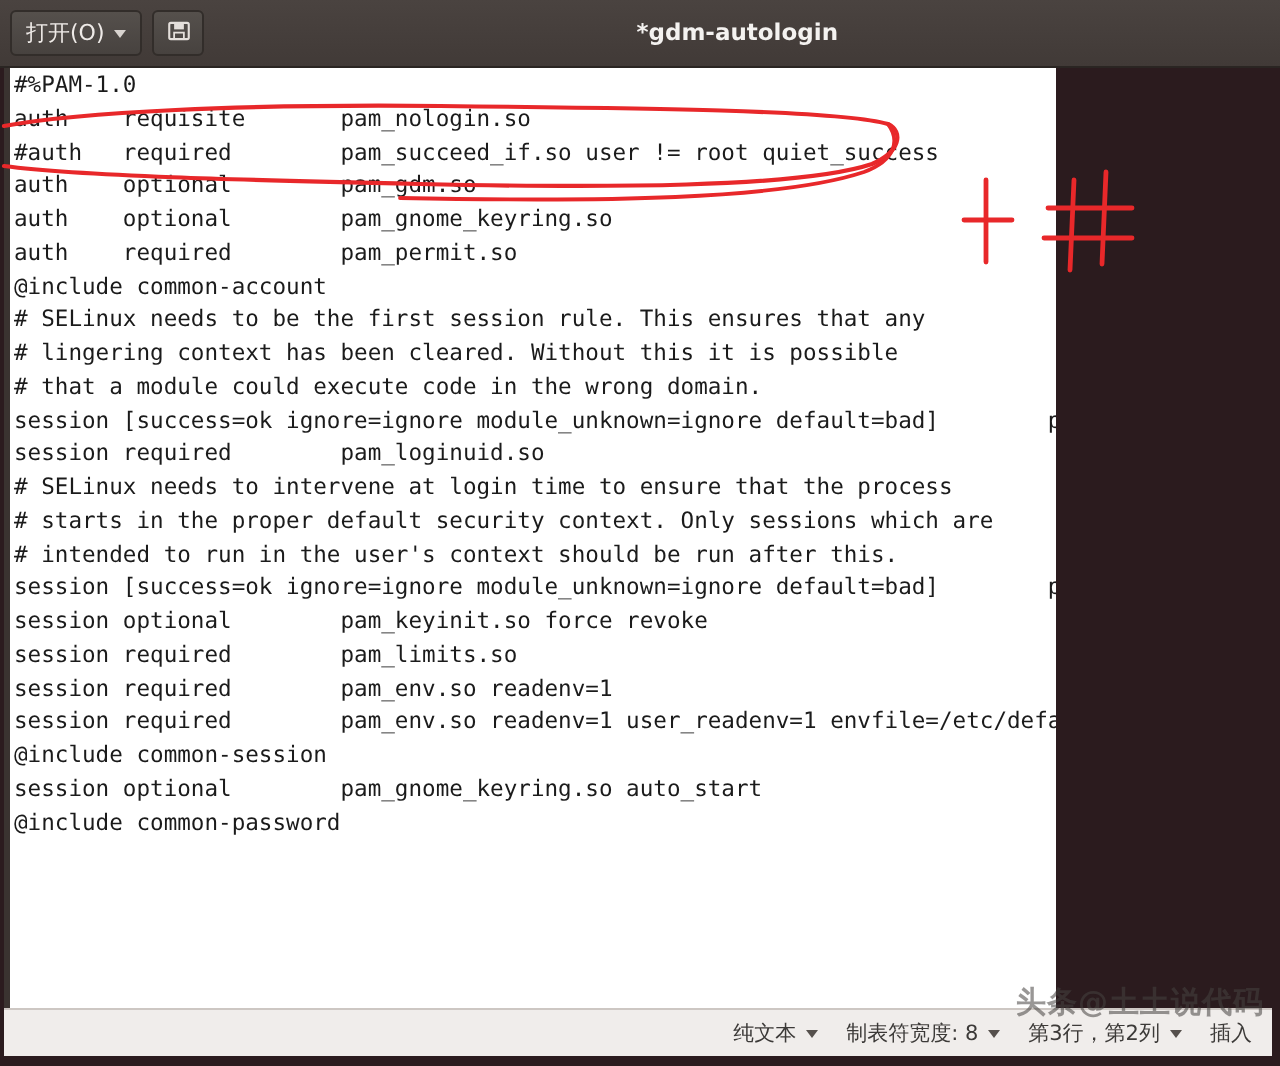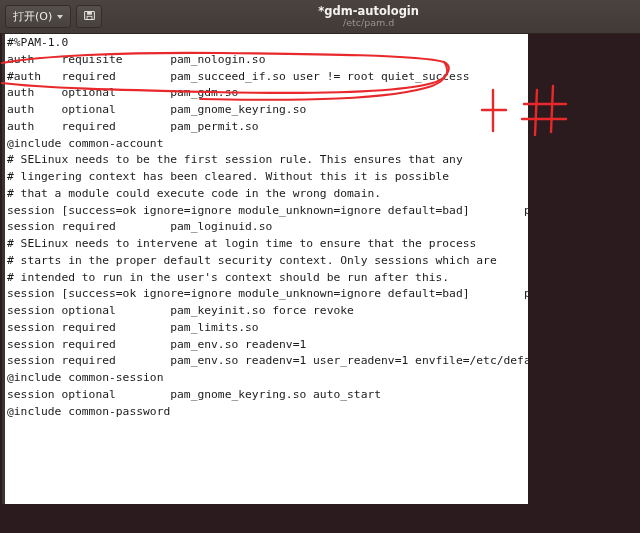--- a/index.html
+++ b/index.html
@@ -195,21 +195,20 @@
             <rect x="2" y="3" width="12" height="10" rx="1" fill="none" stroke="#e4dfdb" stroke-width="1.3"></rect>
             <rect x="5" y="3" width="6" height="4" fill="#e4dfdb"></rect>
             <rect x="5" y="9" width="6" height="4" fill="none" stroke="#e4dfdb" stroke-width="1.1"></rect>
           </svg>
         </span>
       </div>
     </div>
 
     <div class="tb-center">
       <div class="win-title">*gdm-autologin</div>
-      <div class="win-sub">/etc/pam.d</div>
     </div>
 
   </div>
 
   <div class="doc">
     <div class="leftgutter"></div>
     <pre class="code">#%PAM-1.0
 auth    requisite       pam_nologin.so
 #auth   required        pam_succeed_if.so user != root quiet_success
 auth    optional        pam_gdm.so
@@ -227,21 +226,39 @@
 session [success=ok ignore=ignore module_unknown=ignore default=bad]        pam_selinux.so open
 session optional        pam_keyinit.so force revoke
 session required        pam_limits.so
 session required        pam_env.so readenv=1
 session required        pam_env.so readenv=1 user_readenv=1 envfile=/etc/default/locale
 @include common-session
 session optional        pam_gnome_keyring.so auto_start
 @include common-password</pre>
   </div>
 
-
+  <div class="statusbar">
+    <div class="sb-item">
+      <span>纯文本</span>
+      <span class="caret-dk"></span>
+    </div>
+    <div class="sb-item">
+      <span>制表符宽度: 8</span>
+      <span class="caret-dk"></span>
+    </div>
+    <div class="sb-item">
+      <span>第3行，第2列</span>
+      <span class="caret-dk"></span>
+    </div>
+    <div class="sb-item">
+      <span>插入</span>
+    </div>
+  </div>
+
+  <div class="watermark">头条@土土说代码</div>
 
   <svg class="annots" viewBox="0 0 640 533" xmlns="http://www.w3.org/2000/svg">
 
     <path d="M 2 63 C 40 56, 120 52, 220 53 C 320 54, 420 55, 444 62
              C 452 66, 450 76, 436 82 C 400 94, 300 94, 210 92
              C 120 90, 40 88, 2 83" fill="none" stroke="#e8282a" stroke-width="2.1" stroke-linecap="round"></path>
     <path d="M 444 62 C 450 70, 448 80, 432 86 C 390 100, 300 101, 200 99" fill="none" stroke="#e8282a" stroke-width="1.9" stroke-linecap="round"></path>
 
     <line x1="482" y1="110" x2="506" y2="110" stroke="#e8282a" stroke-width="2.4" stroke-linecap="round"></line>
     <line x1="493" y1="90" x2="493" y2="131" stroke="#e8282a" stroke-width="2.4" stroke-linecap="round"></line>

